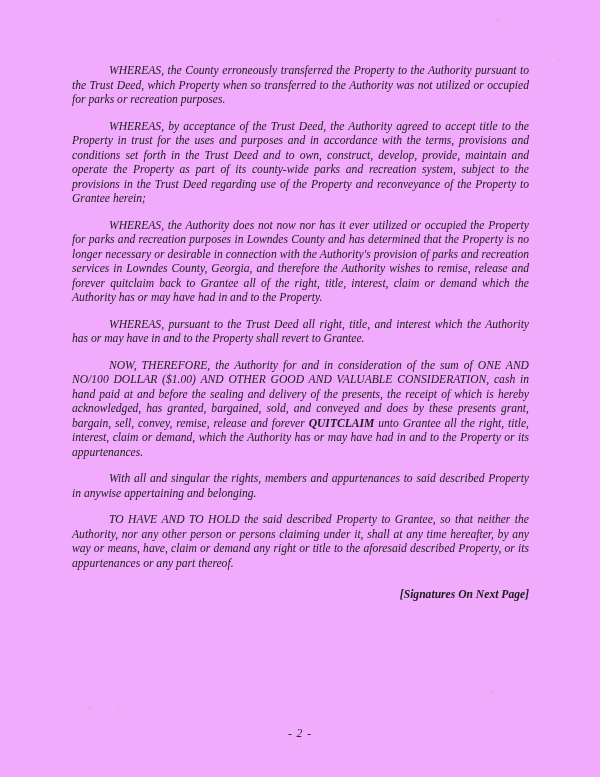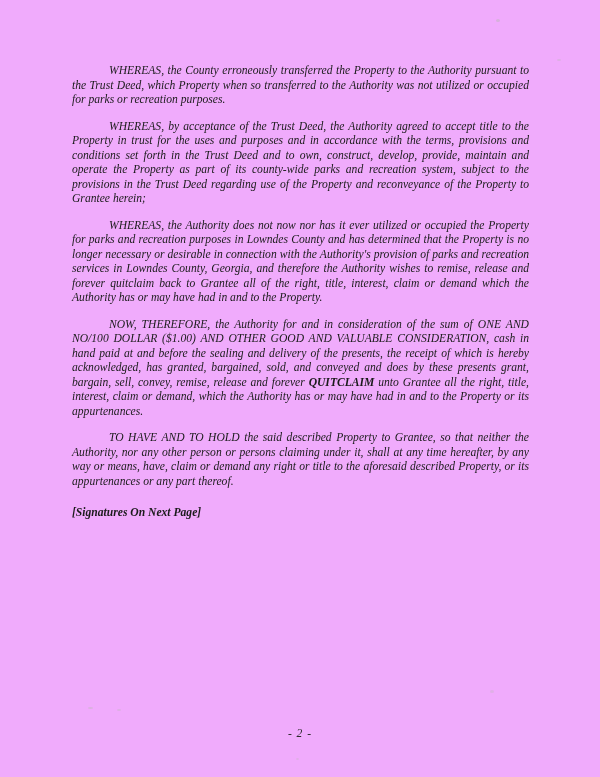--- a/index.html
+++ b/index.html
@@ -31,21 +31,21 @@
     text-indent: 37px;
   }
   p.extra-gap {
     margin-top: 8px;
   }
   .bold {
     font-weight: bold;
   }
   .signature-note {
     margin: 17px 0 0 0;
-    text-align: left;
+    text-align: right;
     font-weight: bold;
     text-indent: 0;
   }
   .footer {
     position: absolute;
     top: 727px;
     left: 0;
     width: 100%;
     text-align: center;
     font-size: 11.5px;
@@ -69,23 +69,25 @@
 
 <div class="page">
   <div class="content">
 
     <p class="para">WHEREAS, the County erroneously transferred the Property to the Authority pursuant to the Trust Deed, which Property when so transferred to the Authority was not utilized or occupied for parks or recreation purposes.</p>
 
     <p class="para">WHEREAS, by acceptance of the Trust Deed, the Authority agreed to accept title to the Property in trust for the uses and purposes and in accordance with the terms, provisions and conditions set forth in the Trust Deed and to own, construct, develop, provide, maintain and operate the Property as part of its county-wide parks and recreation system, subject to the provisions in the Trust Deed regarding use of the Property and reconveyance of the Property to Grantee herein;</p>
 
     <p class="para">WHEREAS, the Authority does not now nor has it ever utilized or occupied the Property for parks and recreation purposes in Lowndes County and has determined that the Property is no longer necessary or desirable in connection with the Authority's provision of parks and recreation services in Lowndes County, Georgia, and therefore the Authority wishes to remise, release and forever quitclaim back to Grantee all of the right, title, interest, claim or demand which the Authority has or may have had in and to the Property.</p>
 
+    <p class="para">WHEREAS, pursuant to the Trust Deed all right, title, and interest which the Authority has or may have in and to the Property shall revert to Grantee.</p>
 
     <p class="para extra-gap"><span>NOW, THEREFORE, the Authority for and in consideration of the sum of ONE AND NO/100 DOLLAR ($1.00) AND OTHER GOOD AND VALUABLE CONSIDERATION, cash in hand paid at and before the sealing and delivery of the presents, the receipt of which is hereby acknowledged, has granted, bargained, sold, and conveyed and does by these presents grant, bargain, sell, convey, remise, release and forever </span><span class="bold">QUITCLAIM</span><span> unto Grantee all the right, title, interest, claim or demand, which the Authority has or may have had in and to the Property or its appurtenances.</span></p>
 
+    <p class="para">With all and singular the rights, members and appurtenances to said described Property in anywise appertaining and belonging.</p>
 
     <p class="para">TO HAVE AND TO HOLD the said described Property to Grantee, so that neither the Authority, nor any other person or persons claiming under it, shall at any time hereafter, by any way or means, have, claim or demand any right or title to the aforesaid described Property, or its appurtenances or any part thereof.</p>
 
     <p class="signature-note">[Signatures On Next Page]</p>
   </div>
 
   <div class="footer">- 2 -</div>
 
   <div class="speck s1"></div>
   <div class="speck s2"></div>

